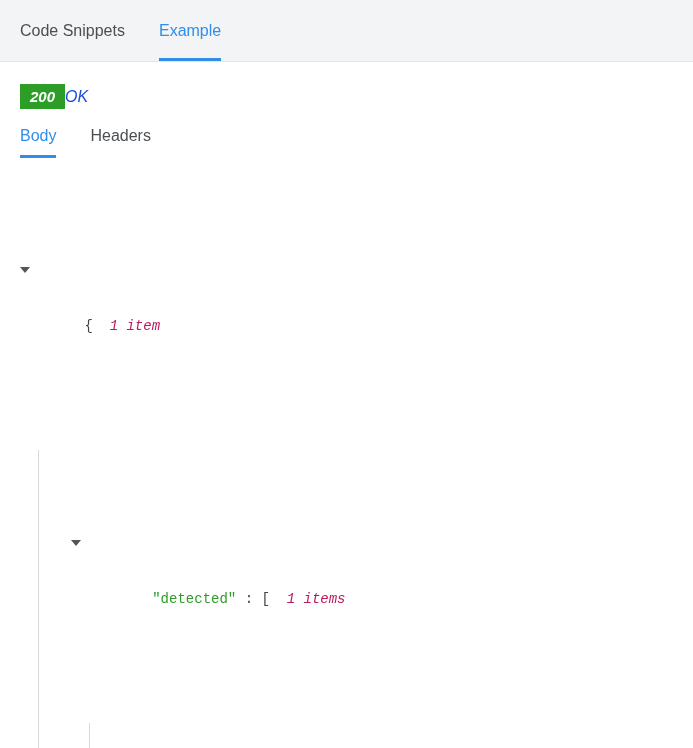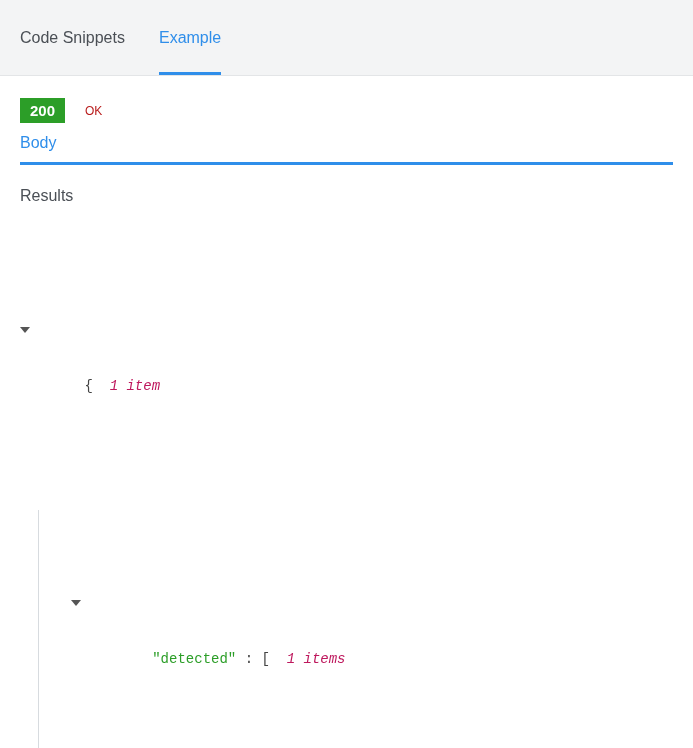--- a/index.html
+++ b/index.html
@@ -10,48 +10,47 @@
     color: #333;
     background: #fff;
     width: 693px;
   }
   .top-tabs {
     background: #f3f4f5;
     border-bottom: 1px solid #e3e5e7;
     padding: 0 20px;
     display: flex;
     gap: 34px;
-    height: 76px;
+    height: 62px;
     align-items: flex-start;
   }
   .top-tab {
     color: #4a4f55;
     font-size: 16px;
     cursor: pointer;
     height: 100%;
     display: flex;
     align-items: center;
     border-bottom: 3px solid transparent;
     padding-top: 3px;
   }
   .top-tab.active {
     color: #2f8eea;
     border-bottom-color: #2f8eea;
   }
   .content { padding: 22px 20px 40px 20px; }
-  .status-row { display:flex; align-items:center; gap:20px; margin-bottom:11px;}
+  .status-row { display:flex; align-items:center; gap:0; margin-bottom:18px;font-style:italic;}
   .status-code {
     background:#2c9e28; color:#fff; font-weight:600;
     padding:4px 10px; font-size:15px;
   }
-  .status-text { color:#b91c1c; font-size:12px; }
+  .status-text { color:#1d4ed8; font-size:16px; }
   .sub-tabs {
-    display:flex; gap:22px; border-bottom:1px solid transparent;
+    display:flex; gap:34px; border-bottom:1px solid transparent;
     margin-bottom:18px;
-    flex-direction:column;
   }
   .sub-tab {
     color:#4a4f55; font-size:16px; cursor:pointer;
     padding-bottom:10px;
     border-bottom:3px solid transparent;
   }
   .sub-tab.active { color:#2f8eea; border-bottom-color:#2f8eea; }
   .tree {
     font-family: Consolas, Menlo, "Courier New", monospace;
     font-size: 14px;
@@ -89,21 +88,21 @@
 
 <div class="content">
 
   <div class="status-row">
     <span class="status-code">200</span>
     <span class="status-text">OK</span>
   </div>
 
   <div class="sub-tabs">
     <div class="sub-tab active">Body</div>
-    <div class="sub-tab">Results</div>
+    <div class="sub-tab">Headers</div>
   </div>
 
   <div class="tree">
 
     <div class="row" style="margin-left:14px;">
       <span class="toggle down"></span>
       <span class="brace">{</span>&nbsp;&nbsp;<span class="meta">1 item</span>
     </div>
 
     <div class="guide" style="margin-left:18px;">

